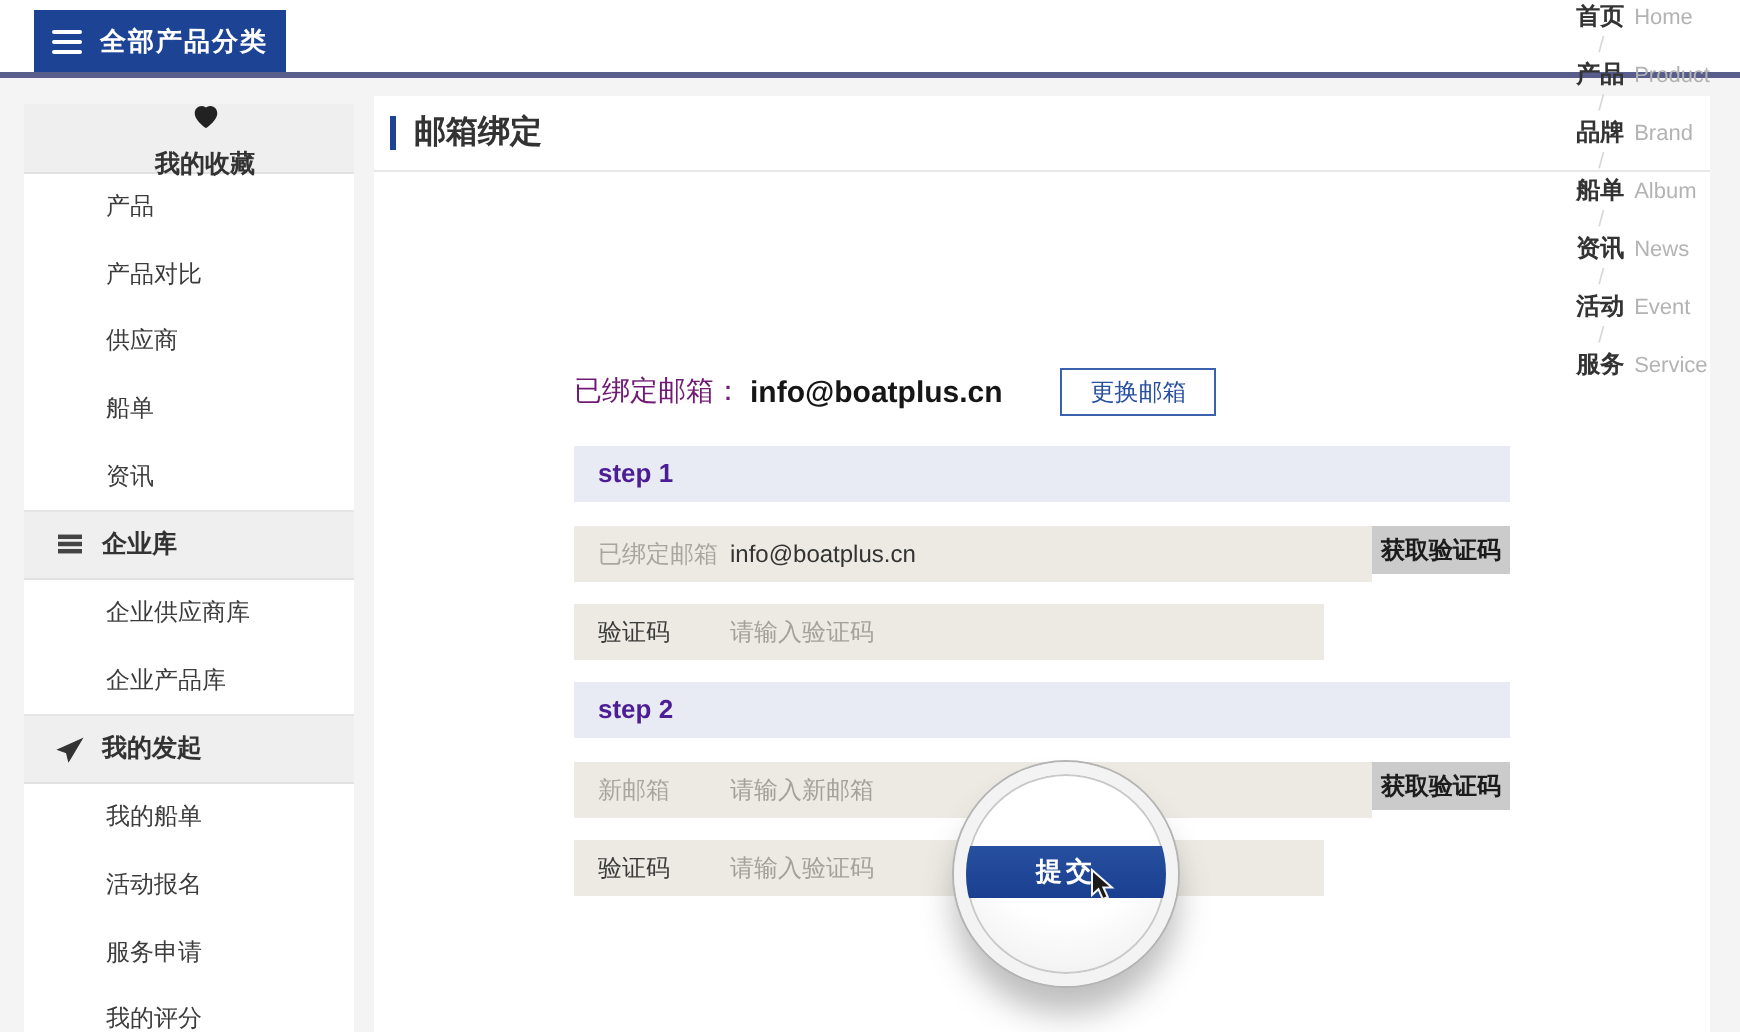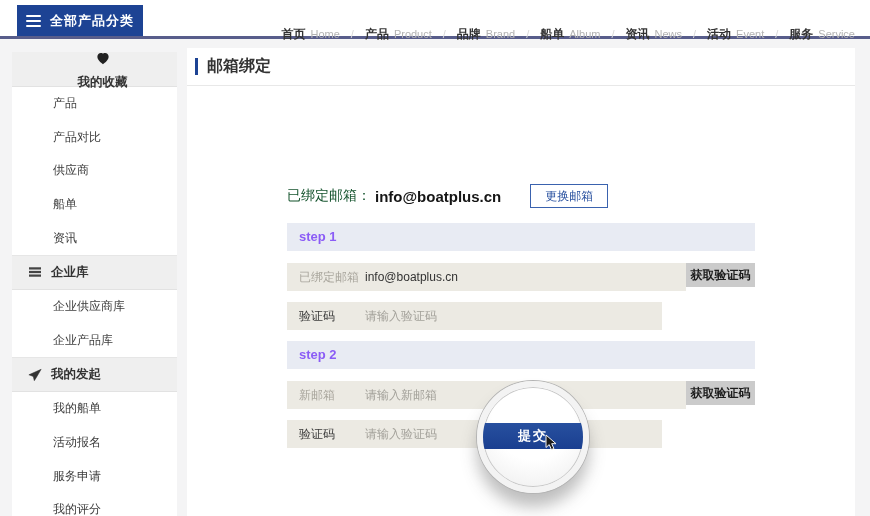--- a/index.html
+++ b/index.html
@@ -19,22 +19,22 @@
   }
   .cat-btn {
     position:absolute; left:17px; top:5px; width:126px; height:31px;
     background:#1d4394; color:#fff; font-size:13px; font-weight:bold;
     display:flex; align-items:center; justify-content:center; gap:9px;
     letter-spacing:1px; cursor:pointer;
   }
   .burger { display:inline-flex; flex-direction:column; gap:3px; }
   .burger i { display:block; width:15px; height:2px; background:#fff; border-radius:1px; }
   .top-nav {
-    position:absolute; right:15px; top:16px; height:36px;
-    display:flex; align-items:center;
+    position:absolute; right:15px; top:0; height:36px;
+    display:flex; flex-direction:column;
   }
   .nav-item { display:inline-flex; align-items:baseline; gap:5px; cursor:pointer; text-decoration:none; }
   .nav-item b { font-size:12px; color:#333; }
   .nav-item .en { font-size:11px; color:#b3b3b3; }
   .nav-sep { color:#d8d8d8; font-size:11px; margin:0 11px; }
 
   
   .sidebar {
     position:absolute; left:12px; top:52px; width:165px; bottom:0;
     background:#ffffff;
@@ -60,31 +60,31 @@
   .title-row {
     height:38px; display:flex; align-items:center; gap:9px;
     padding-left:8px; border-bottom:1px solid #e8e8e8;
   }
   .tbar { width:3px; height:17px; background:#1d4394; }
   .title-row h1 { font-size:16px; font-weight:bold; color:#333; }
 
   .form-area { position:absolute; left:100px; top:86px; width:468px; }
 
   .bound-line { margin-top:49px; height:26px; display:flex; align-items:center; }
-  .bound-label { font-size:14px; color:#14532d; }
+  .bound-label { font-size:14px; color:#701a75; }
   .bound-value { font-size:15px; font-weight:bold; color:#161616; margin-left:4px; }
   .change-btn {
     margin-left:29px; height:24px; padding:0 14px;
     background:#ffffff; border:1px solid #3a62ae; color:#28509f;
     font-size:12px; font-family:inherit; cursor:pointer;
   }
 
   .step-bar {
     height:28px; background:#e8ebf3; line-height:28px;
-    padding-left:12px; font-size:13px; font-weight:bold; color:#8b5cf6;
+    padding-left:12px; font-size:13px; font-weight:bold; color:#4c1d95;
   }
   .step-bar.s1 { margin-top:14px; }
   .step-bar.s2 { margin-top:11px; }
 
   .frow { display:flex; align-items:stretch; }
   .frow.m12 { margin-top:12px; }
   .frow.m11 { margin-top:11px; }
   .field {
     height:28px; background:#eceae3; display:flex; align-items:center;
   }

